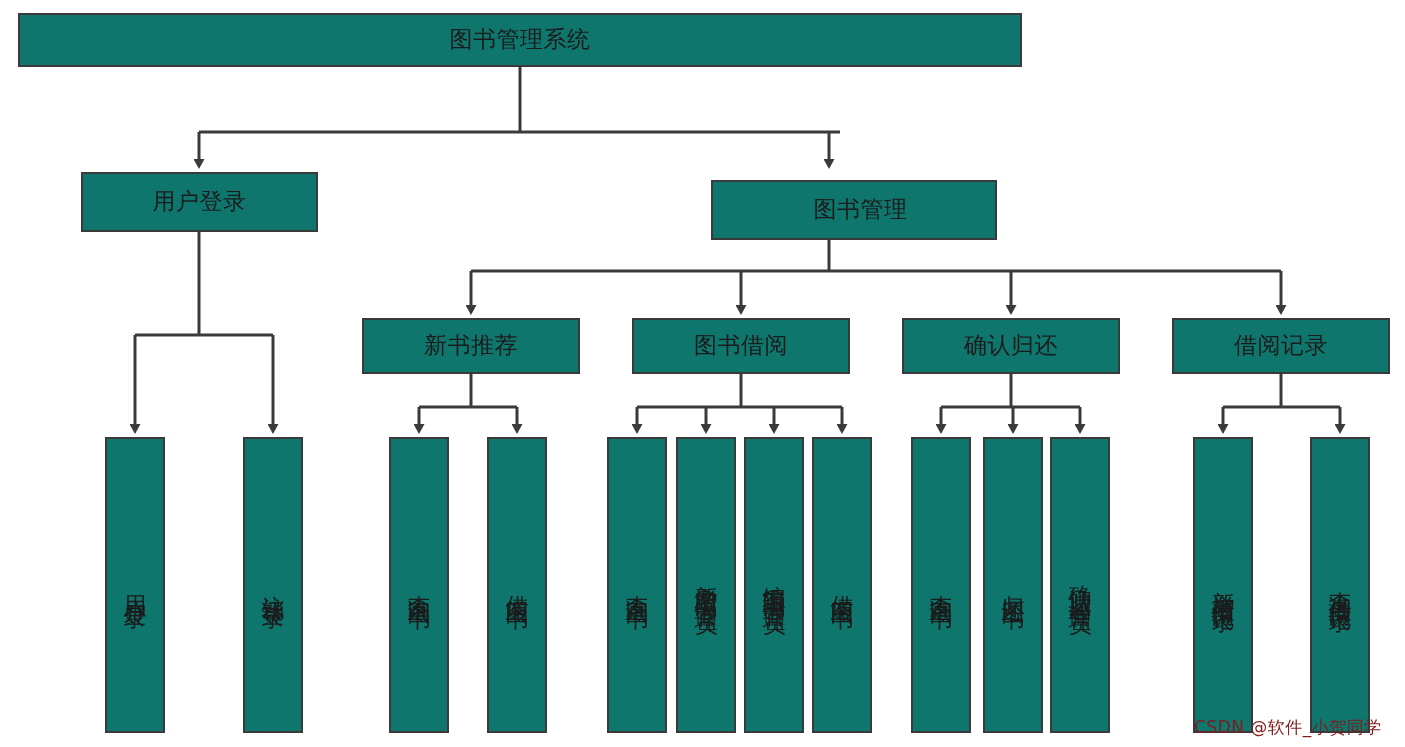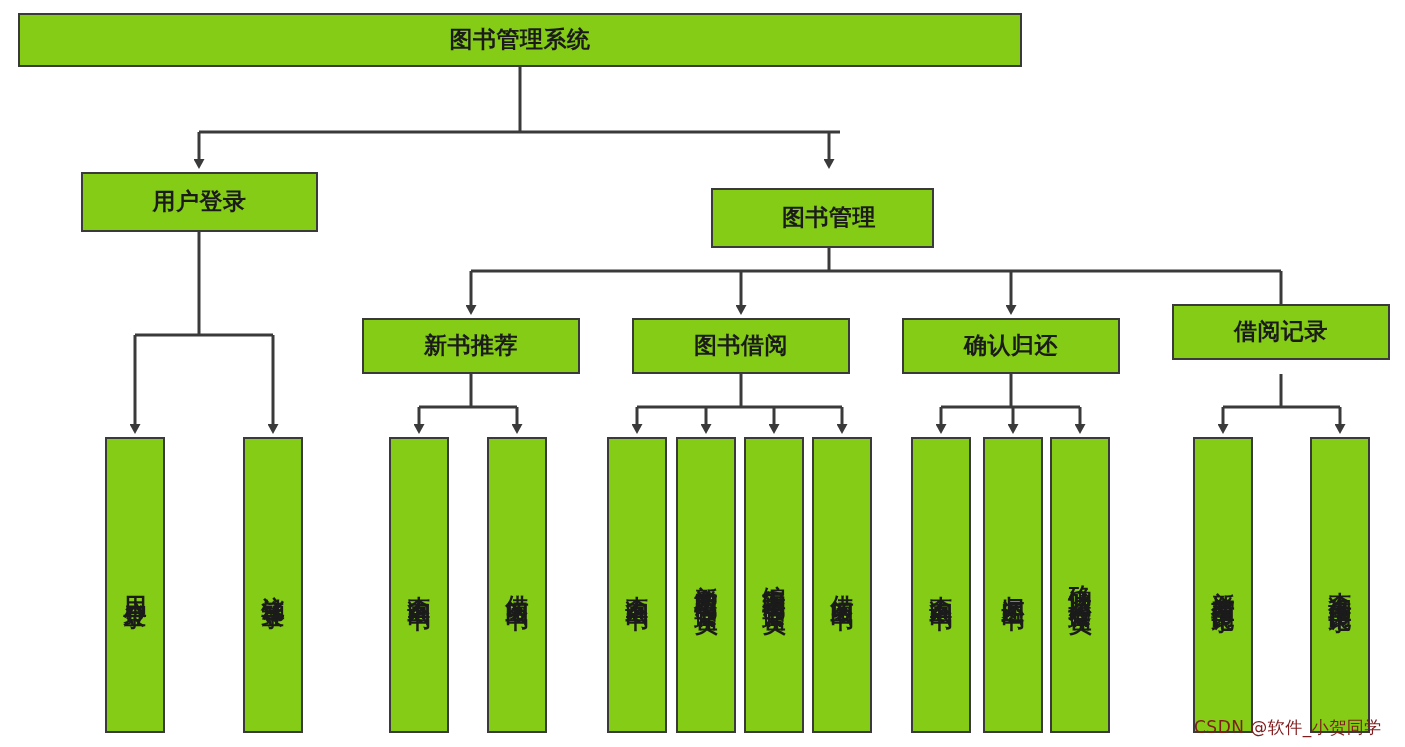--- a/index.html
+++ b/index.html
@@ -22,27 +22,26 @@
   svg.diagram-canvas {
     position: absolute;
     left: 0;
     top: 0;
     width: 1405px;
     height: 747px;
   }
   .node-box {
     position: absolute;
     box-sizing: border-box;
-    background: #84cc16;
+    background: #0f766e;
     border: 2px solid #3a3a3a;
     display: flex;
     align-items: center;
     justify-content: center;
     overflow: hidden;
-    font-weight: bold;
   }
   .node-label-h {
     font-size: 23px;
     color: #1b1b1b;
     line-height: 1.1;
     letter-spacing: 0.5px;
     white-space: nowrap;
     text-align: center;
   }
   .node-box.leaf {
@@ -135,34 +134,34 @@
     </g>
   </svg>
 
   <div class="node-box" style="left:18px; top:13px; width:1004px; height:54px;">
     <span class="node-label-h">图书管理系统</span>
   </div>
 
   <div class="node-box" style="left:81px; top:172px; width:237px; height:60px;">
     <span class="node-label-h">用户登录</span>
   </div>
-  <div class="node-box" style="left:711px; top:188px; width:223px; height:60px;padding-left:13px;">
+  <div class="node-box" style="left:711px; top:180px; width:286px; height:60px;padding-left:13px;">
     <span class="node-label-h">图书管理</span>
   </div>
 
   <div class="node-box" style="left:632px; top:318px; width:218px; height:56px;">
     <span class="node-label-h">图书借阅</span>
   </div>
   <div class="node-box" style="left:362px; top:318px; width:218px; height:56px;">
     <span class="node-label-h">新书推荐</span>
   </div>
   <div class="node-box" style="left:902px; top:318px; width:218px; height:56px;">
     <span class="node-label-h">确认归还</span>
   </div>
-  <div class="node-box" style="left:1172px; top:304px; width:218px; height:56px;">
+  <div class="node-box" style="left:1172px; top:318px; width:218px; height:56px;">
     <span class="node-label-h">借阅记录</span>
   </div>
 
   <div class="node-box leaf" style="left:105px; top:437px; width:60px; height:296px;">
     <span class="node-label-v">用户登录</span>
   </div>
   <div class="node-box leaf" style="left:243px; top:437px; width:60px; height:296px;">
     <span class="node-label-v">注销登录</span>
   </div>
   <div class="node-box leaf" style="left:389px; top:437px; width:60px; height:296px;">

